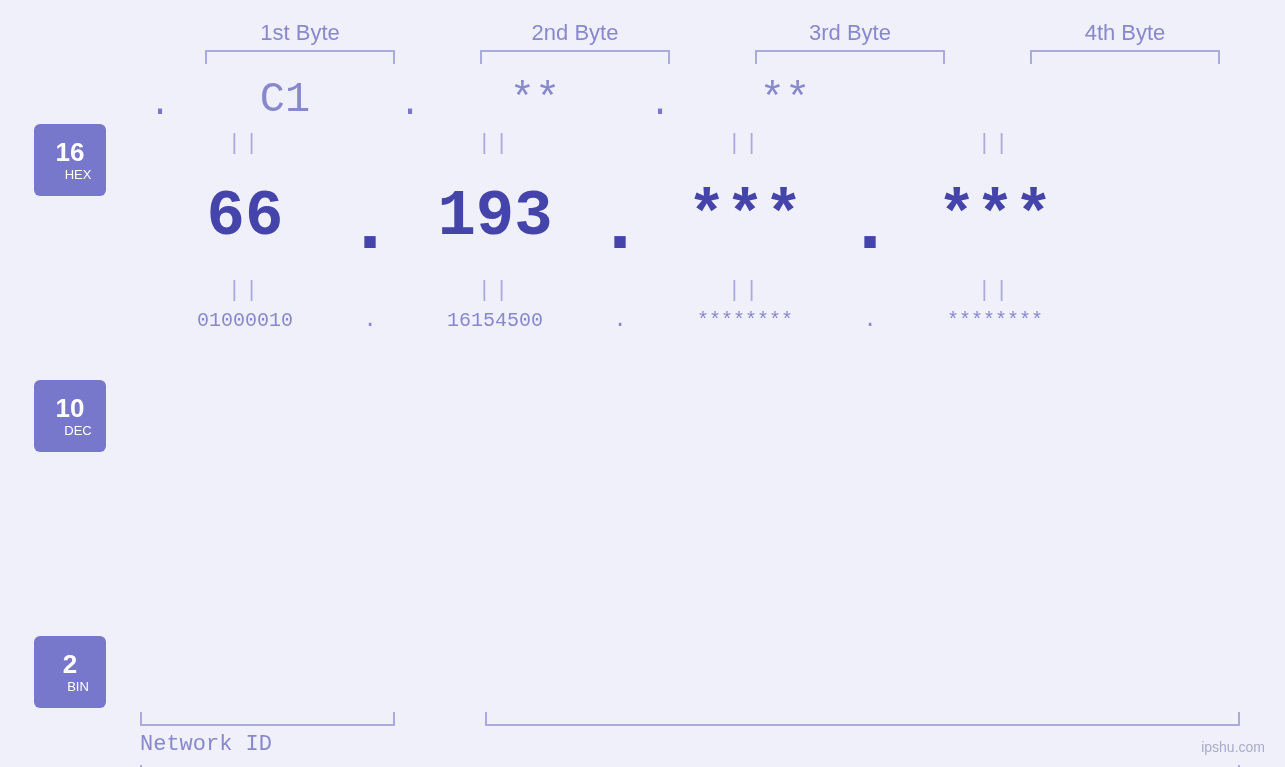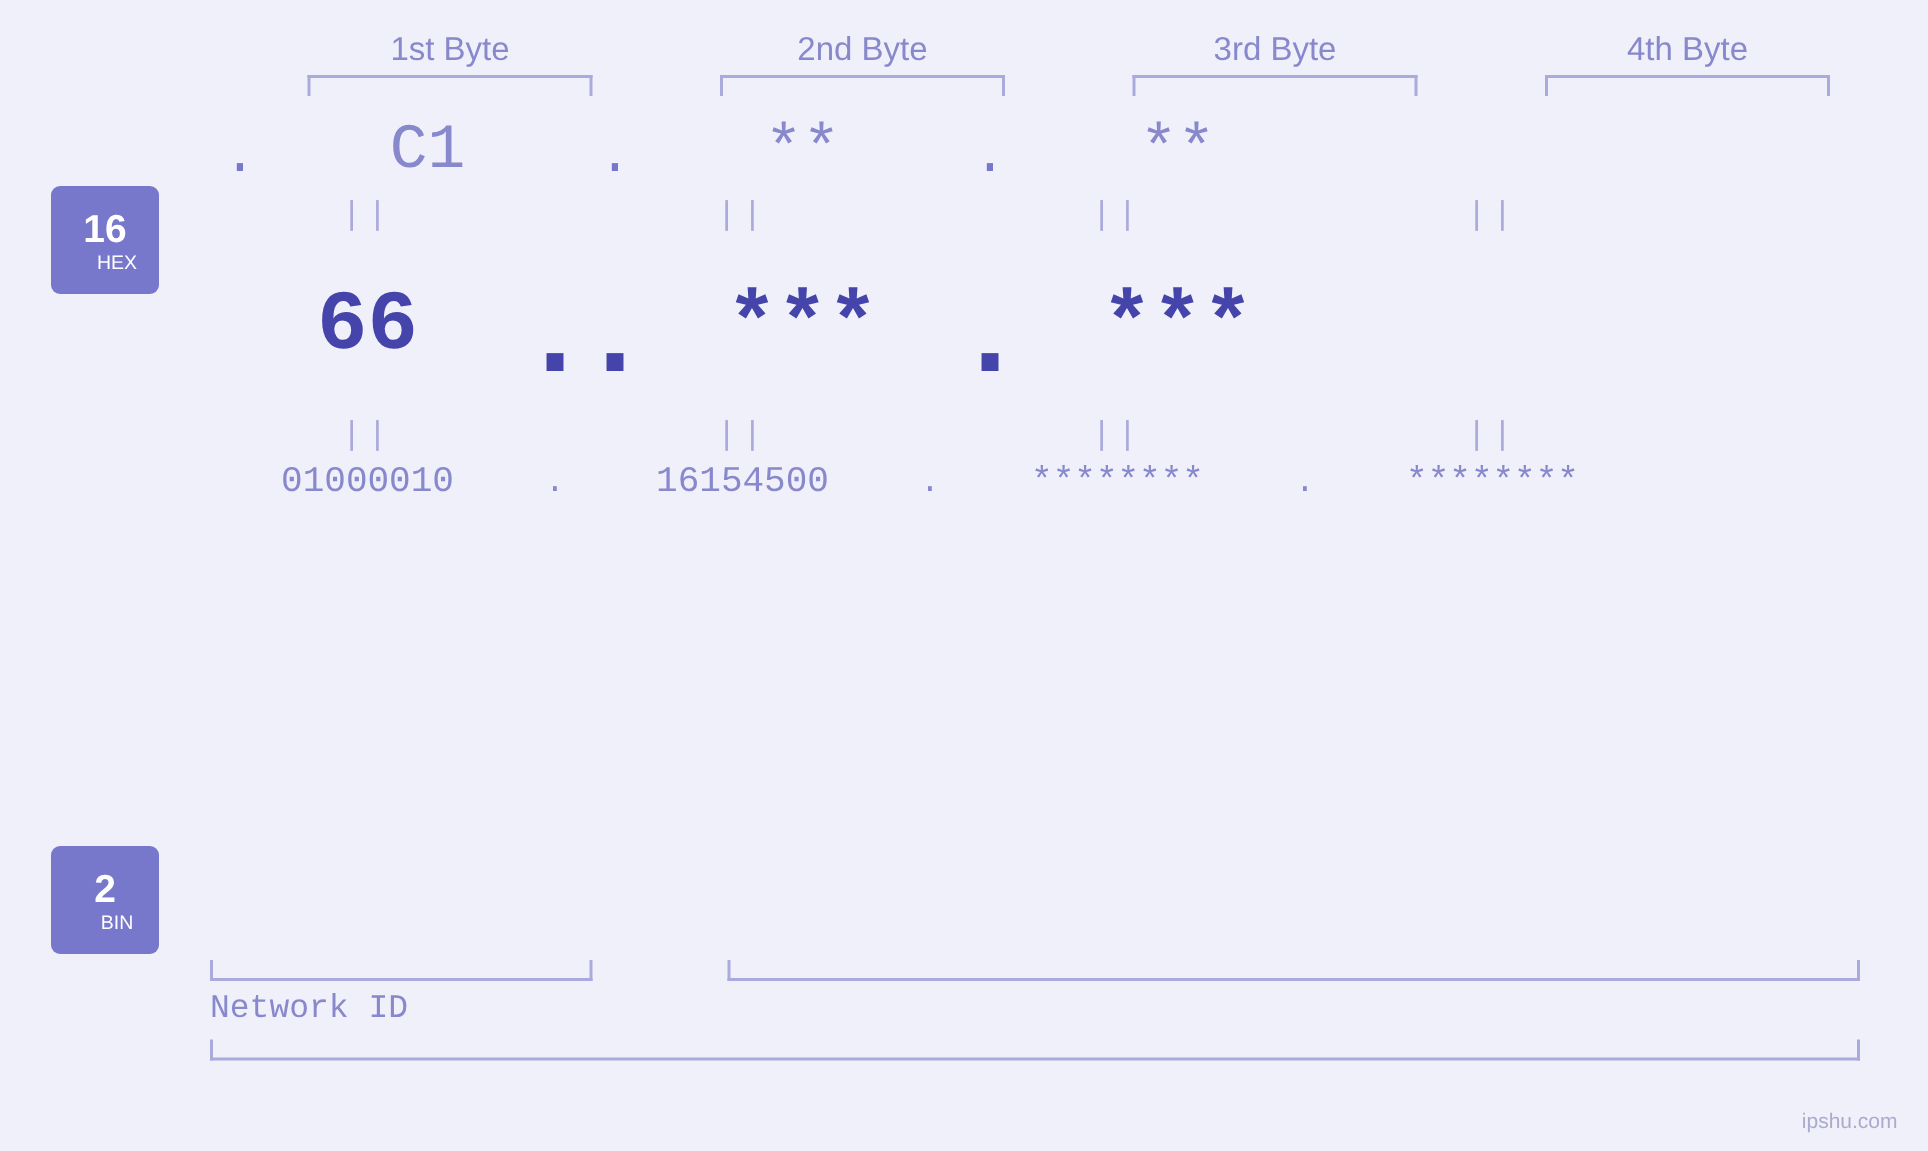--- a/index.html
+++ b/index.html
@@ -141,35 +141,35 @@
     }
 
     .hex-row .dot-sep {
       font-size: 36px;
       padding-top: 10px;
     }
 
     
     .dec-row .byte-cell {
       color: #4444aa;
-      font-size: 56px;
+      font-size: 64px;
       font-weight: bold;
     }
 
     .dec-row .dot-sep {
       font-size: 80px;
       color: #4444aa;
       font-weight: bold;
       padding-top: 20px;
     }
 
     
     .bin-row .byte-cell {
       color: #8888cc;
-      font-size: 24px;
+      font-size: 20px;
     }
 
     .bin-row .dot-sep {
       font-size: 22px;
       color: #8888cc;
     }
 
     
     .eq-row {
       display: flex;
@@ -299,20 +299,24 @@
 
     <div class="badges-col">
       <div class="badge-spacer"></div>
       <div class="badge">
         <span class="badge-num">16</span>
         <span class="badge-label">HEX</span>
       </div>
       <div class="badge-spacer-eq"></div>
       <div class="badge-spacer-large"></div>
       <div class="badge-spacer-eq"></div>
+      <div class="badge">
+        <span class="badge-num">10</span>
+        <span class="badge-label">DEC</span>
+      </div>
       <div class="badge-spacer-eq"></div>
       <div class="badge-spacer-large"></div>
       <div class="badge-spacer-eq"></div>
       <div class="badge">
         <span class="badge-num">2</span>
         <span class="badge-label">BIN</span>
       </div>
     </div>
 
     <div class="values-grid">
@@ -332,20 +336,21 @@
         <div class="eq-cell">||</div>
         <div class="eq-dot"></div>
         <div class="eq-cell">||</div>
         <div class="eq-dot"></div>
         <div class="eq-cell">||</div>
       </div>
 
       <div class="value-row dec-row">
         <div class="cell byte-cell">66</div>
         <div class="cell dot-sep">.</div>
+        <div class="cell byte-cell">193</div>
         <div class="cell dot-sep">.</div>
         <div class="cell byte-cell">***</div>
         <div class="cell dot-sep">.</div>
         <div class="cell byte-cell">***</div>
       </div>
 
       <div class="eq-row">
         <div class="eq-cell">||</div>
         <div class="eq-dot"></div>
         <div class="eq-cell">||</div>

